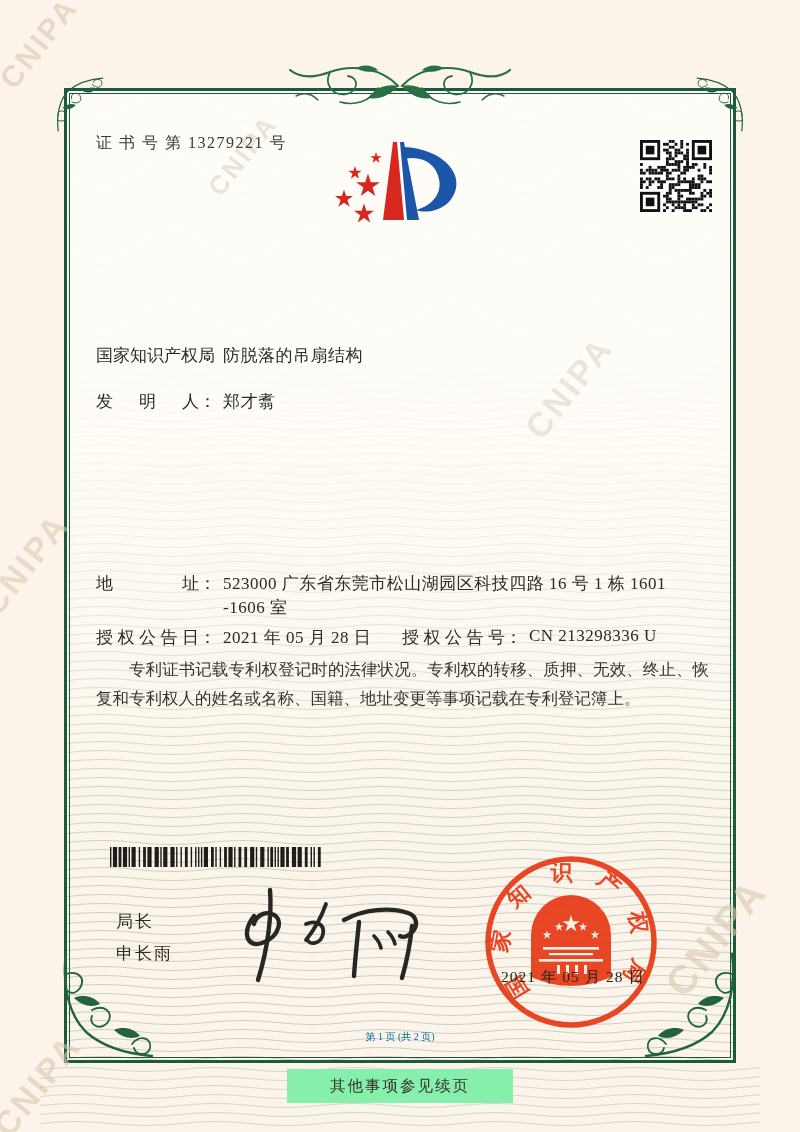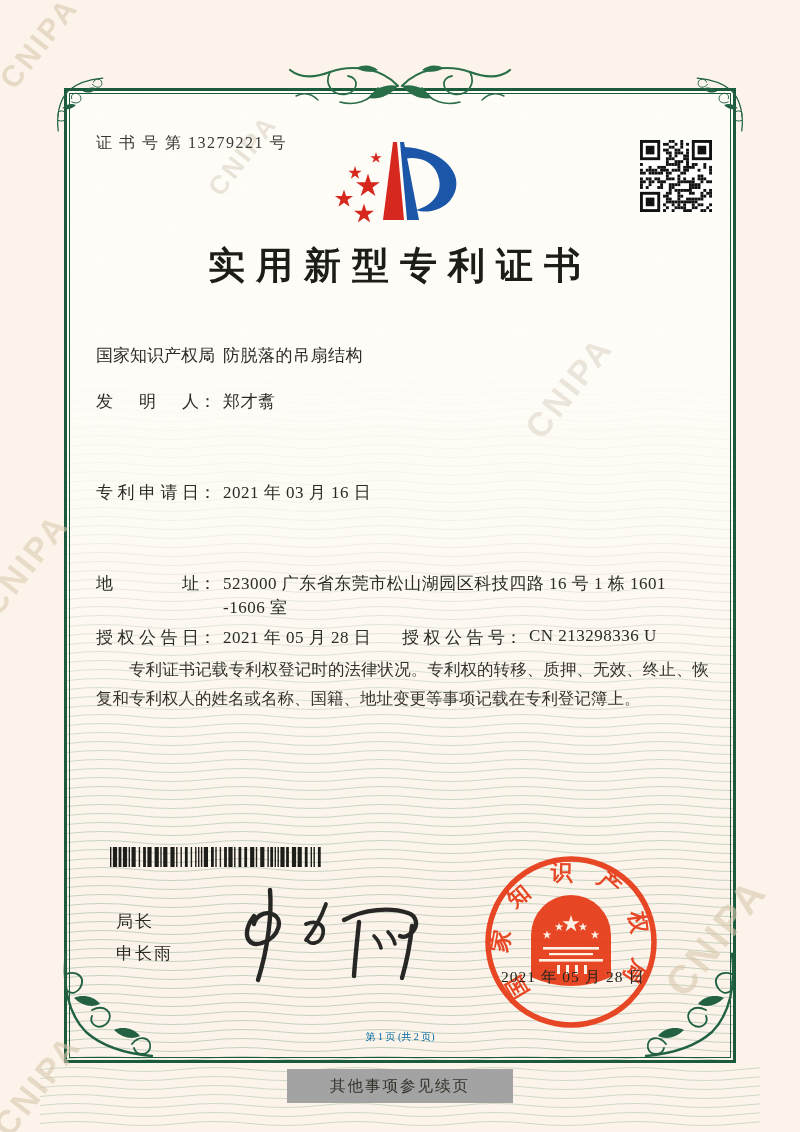--- a/index.html
+++ b/index.html
@@ -32,21 +32,21 @@
   .paras{position:absolute;left:96px;top:655px;width:613px;font-size:16.5px;line-height:29px;
          text-align:justify;color:#35352e;}
   .paras p{margin:0;text-indent:2em;}
   .barcode{position:absolute;left:110px;top:847px;}
   .sig-title{position:absolute;left:116px;top:910px;font-size:17px;letter-spacing:2px;}
   .sig-name{position:absolute;left:116px;top:942px;font-size:17px;letter-spacing:2px;}
   .sig-script{position:absolute;left:226px;top:884px;}
   .seal{position:absolute;left:482px;top:853px;z-index:5;}
   .seal-date{position:absolute;left:501px;top:967px;font-size:15.5px;letter-spacing:1px;color:#26261f;z-index:6;}
   .page-info{position:absolute;left:0;right:0;top:1030px;text-align:center;font-size:10px;color:#0369a1;}
-  .cont-box{position:absolute;left:287px;top:1069px;width:226px;height:34px;background:#a3a3a3;z-index:6;
+  .cont-box{position:absolute;left:287px;top:1069px;width:226px;height:34px;background:#86efac;z-index:6;
             display:flex;align-items:center;justify-content:center;font-size:15.5px;letter-spacing:2px;color:#33332c;}
   svg{display:block;}
 </style>
 </head>
 <body>
 
 <div class="page">
 
   <div class="wm" style="left:-14px;top:26px;font-size:30px;opacity:.6;">CNIPA</div>
   <div class="wm" style="left:196px;top:140px;font-size:26px;color:#d8cfc0;opacity:.55;">CNIPA</div>
@@ -344,30 +344,26 @@
           <rect x="31.68" y="69.12" width="2.88" height="2.88" fill="#111"></rect>
           <rect x="43.199999999999996" y="69.12" width="2.88" height="2.88" fill="#111"></rect>
           <rect x="46.08" y="69.12" width="2.88" height="2.88" fill="#111"></rect>
           <rect x="48.96" y="69.12" width="2.88" height="2.88" fill="#111"></rect>
           <rect x="60.48" y="69.12" width="2.88" height="2.88" fill="#111"></rect>
           <rect x="63.36" y="69.12" width="2.88" height="2.88" fill="#111"></rect>
           <rect x="69.12" y="69.12" width="2.88" height="2.88" fill="#111"></rect>
         </g>
     </svg>
 
-    <div class="title">实用新型专利证书</div>
 
     <div class="frow" style="top:344px;">
       <span class="flabel">国家知识产权局</span><span class="fcolon">：</span><span class="fval">防脱落的吊扇结构</span>
     </div>
     <div class="frow" style="top:390px;">
       <span class="flabel">发明人</span><span class="fcolon">：</span><span class="fval">郑才翥</span>
-    </div>
-    <div class="frow" style="top:481px;">
-      <span class="flabel">专利申请日</span><span class="fcolon">：</span><span class="fval">2021 年 03 月 16 日</span>
     </div>
     <div class="frow addr" style="top:572px;">
       <span class="flabel">地址</span><span class="fcolon">：</span><span class="fval">523000 广东省东莞市松山湖园区科技四路 16 号 1 栋 1601-1606 室</span>
     </div>
     <div class="frow" style="top:626px;">
       <span class="flabel">授权公告日</span><span class="fcolon">：</span><span class="fval">2021 年 05 月 28 日</span>
       <span class="rpair">
         <span class="flabel">授权公告号</span><span class="fcolon">：</span><span class="fval">CN 213298336 U</span>
       </span>
     </div>

